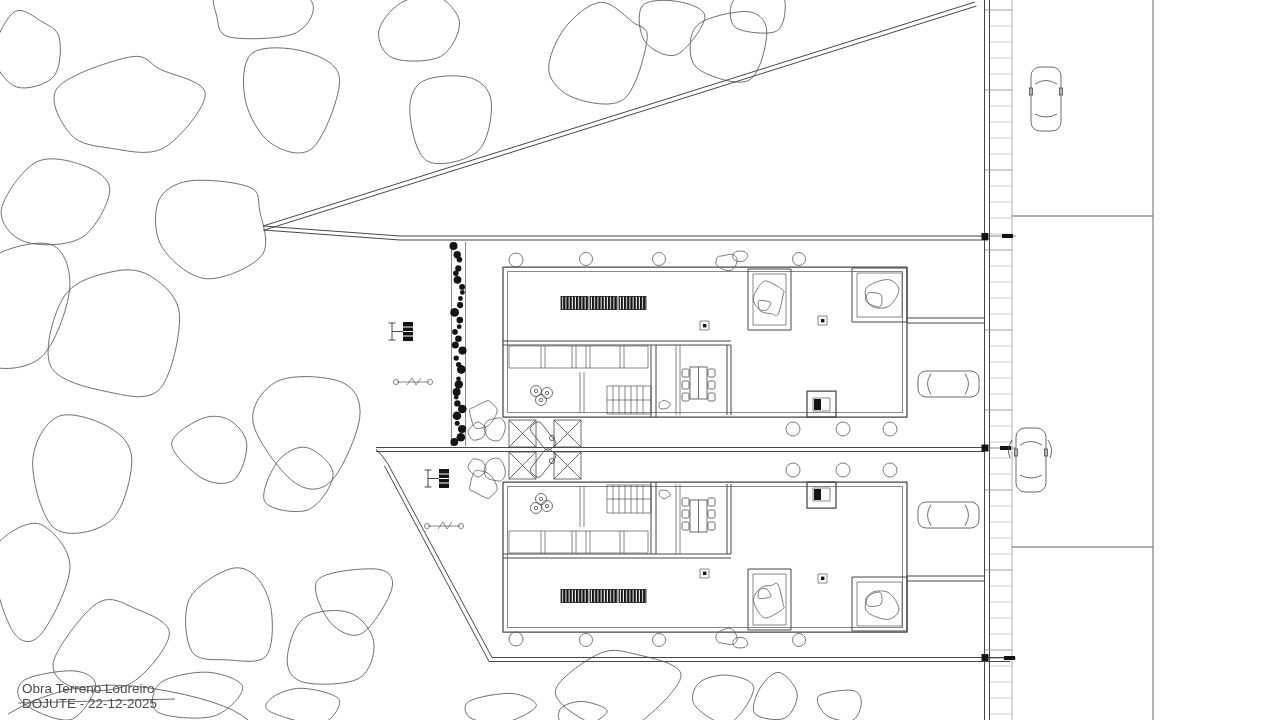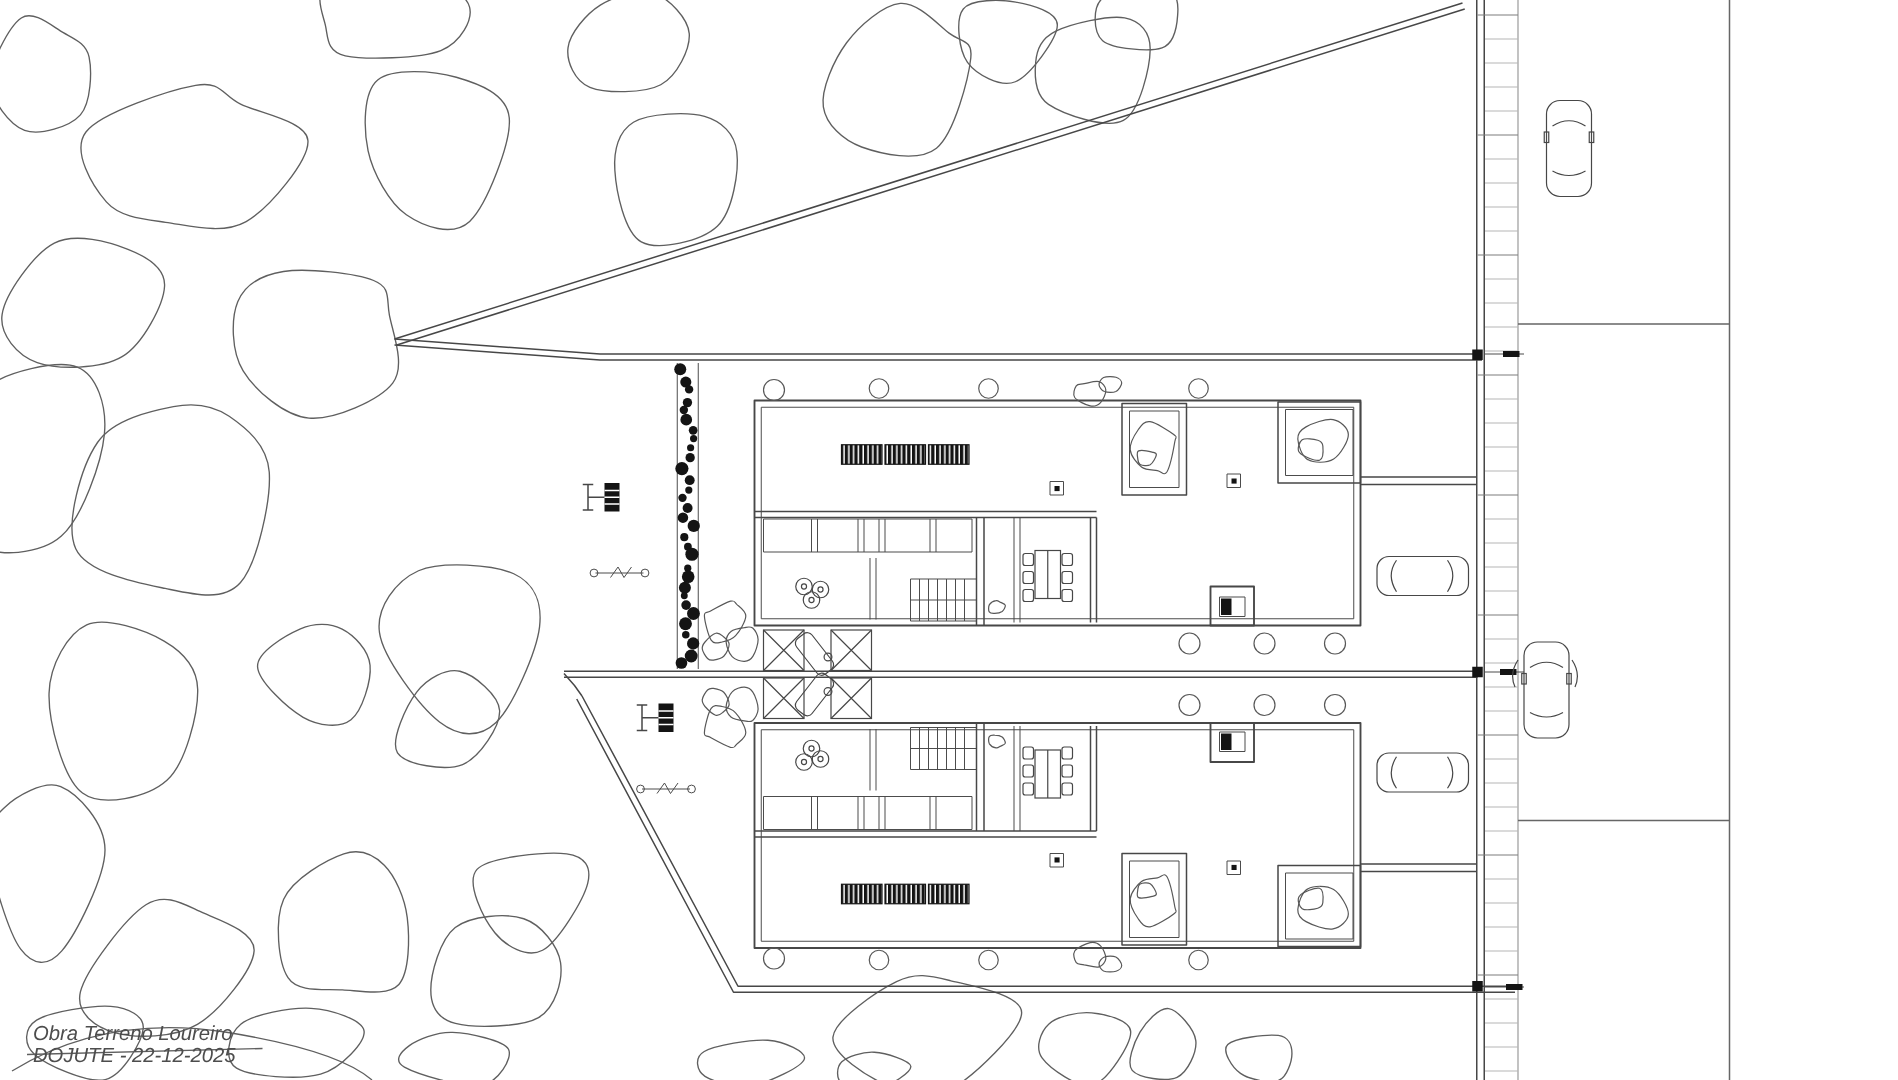--- a/index.html
+++ b/index.html
@@ -1,16 +1,16 @@
 <!DOCTYPE html>
 <html style="--bg: #ffffff; --line: #474747; --light: #9a9a9a; --dark: #141414; --road: #666666; --text: #4d4d4d;"><head>
 <meta charset="utf-8">
 <style>
   html,body{margin:0;padding:0;background:var(--bg,#fff);}
-  .stage{position:relative;width:1213px;height:720px;overflow:hidden;background:var(--bg,#fff);font-style:italic;}
+  .stage{position:relative;width:1213px;height:720px;overflow:hidden;background:var(--bg,#fff);}
   svg{display:block}
   .ln{fill:none;stroke:var(--line,#474747);stroke-width:1;stroke-linejoin:round;stroke-linecap:butt}
   .w{stroke-width:1.25}
   .thin{stroke-width:.65}
   .lt{stroke:var(--light,#8c8c8c);stroke-width:.8}
   .road{stroke:var(--road,#666)}
   .dk{fill:var(--dark,#141414);stroke:none}
   .rock{fill:none;stroke:#5f5f5f;stroke-width:.9;stroke-linejoin:round}
   .tree{fill:none;stroke:#585858;stroke-width:.8}
   .furn{fill:none;stroke:var(--line,#474747);stroke-width:.8}

